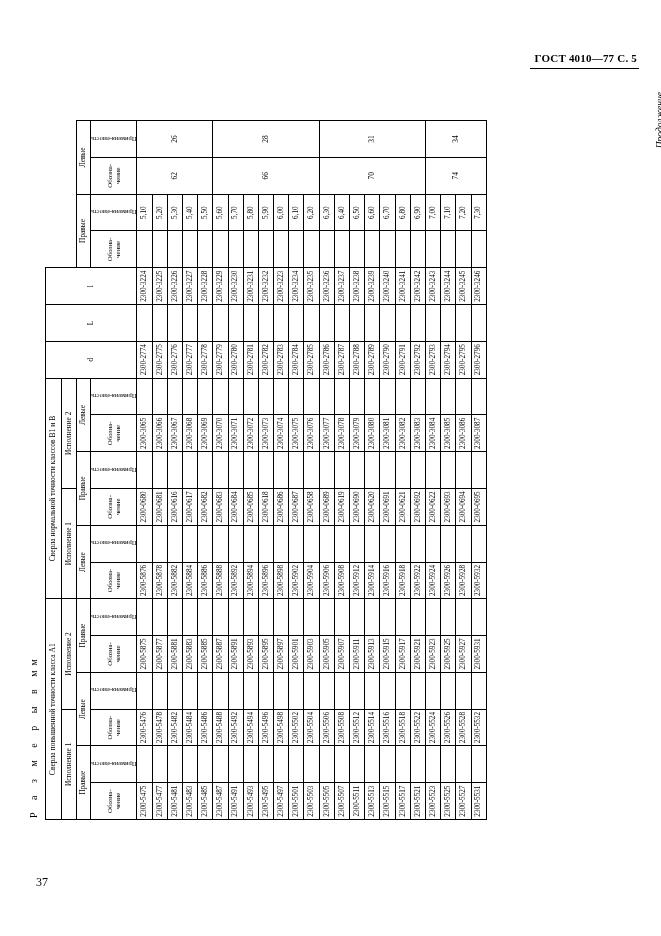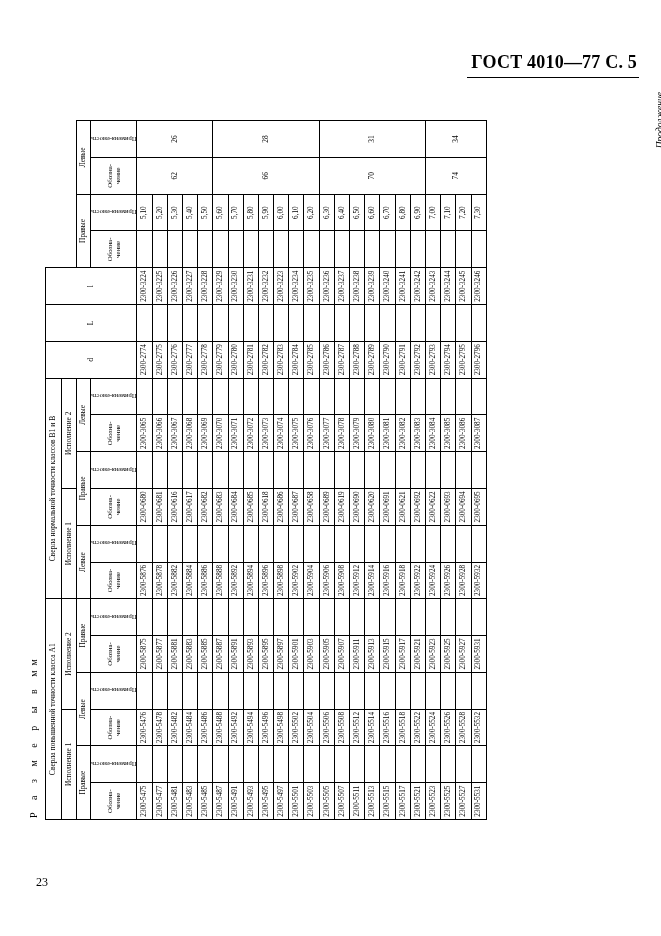--- a/index.html
+++ b/index.html
@@ -6,21 +6,21 @@
   body{
     width:661px;height:936px;position:relative;
     font-family:"Liberation Serif", serif;
     color:#000;
     overflow:hidden;
   }
   
   .page-header{
     position:absolute;top:52px;right:24px;
     font-family:"Liberation Serif", serif;
-    font-weight:bold;font-size:18px;letter-spacing:.2px;white-space:nowrap;
+    font-weight:bold;font-size:11px;letter-spacing:.2px;white-space:nowrap;
   }
   .page-header .rule{
     position:absolute;left:-4px;right:-2px;bottom:-5px;height:1.4px;background:#000;
   }
   .page-number{
     position:absolute;left:36px;bottom:46px;font-size:12px;
   }
   .continuation{
     position:absolute;right:6px;top:92px;
     transform:rotate(-90deg);transform-origin:100% 0;
@@ -639,13 +639,13 @@
             <td class="code">2300-3246</td>
             <td class="pm blank"></td>
             <td class="dim thick-l">7,30</td>
           </tr>
         </tbody>
     </table>
 
   </div>
 </div>
 
-<div class="page-number">23</div>
+<div class="page-number">37</div>
 
 </body></html>

